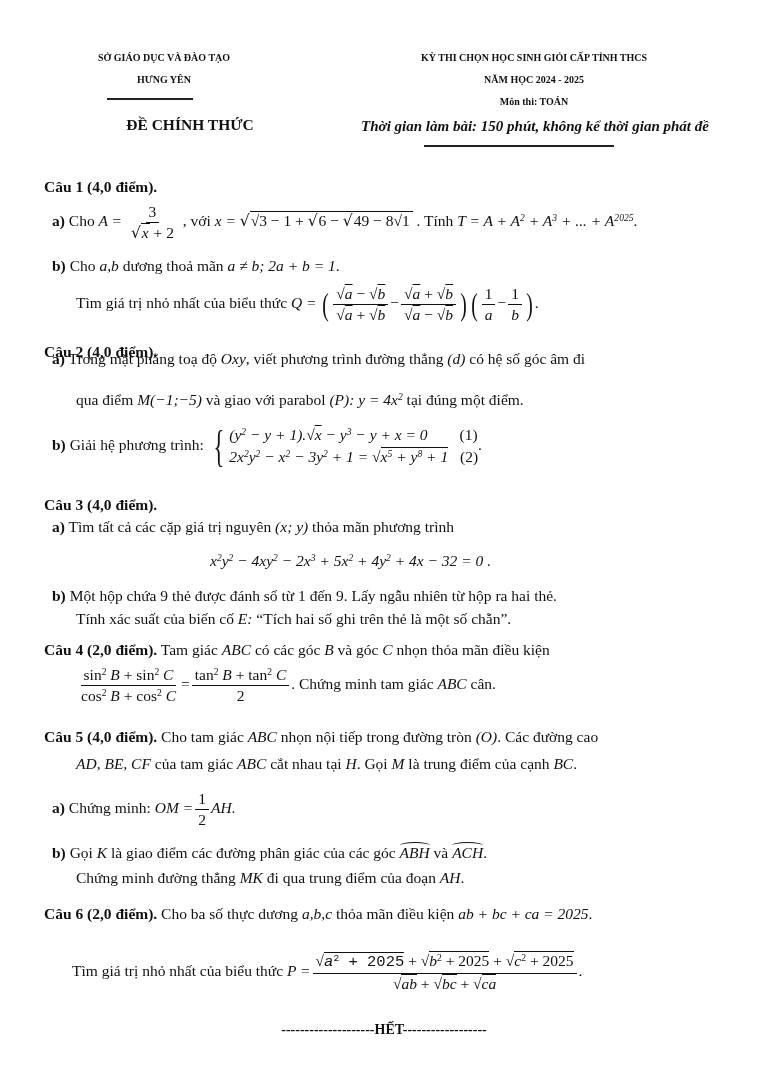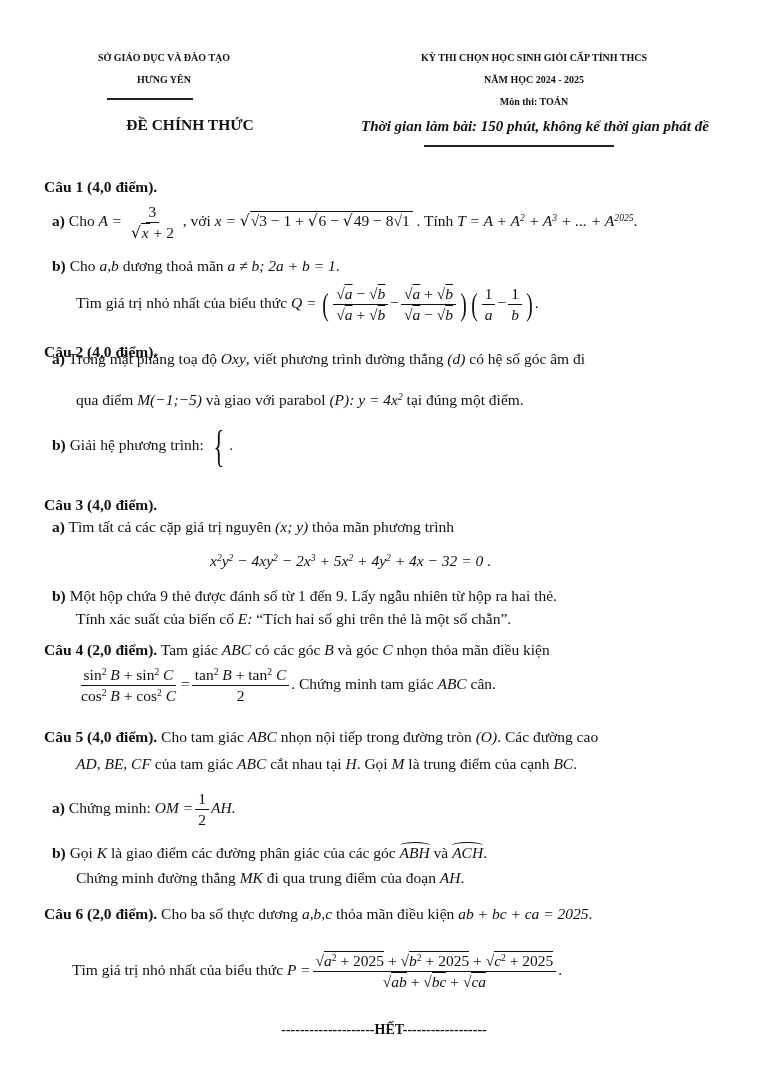--- a/index.html
+++ b/index.html
@@ -93,21 +93,24 @@
 <div class="abs" style="left:76px; top:391px;">
   <span>qua điểm</span>
   <span class="i">M(−1;−5)</span>
   <span>và giao với parabol</span>
   <span class="i">(P): y = 4x<sup>2</sup></span>
   <span>tại đúng một điểm.</span>
 </div>
 <div class="abs" style="left:52px; top:424px;">
   <span class="b">b)</span>
   <span>Giải hệ phương trình:</span>
-  <span class="brace">{</span>.
+  <span class="brace">{</span><span class="sys i">
+    <span>(y<sup>2</sup> − y + 1).√<span style="text-decoration:overline">x</span> − y<sup>3</sup> − y + x = 0 <span style="font-style:normal; margin-left:28px;">(1)</span></span>
+    <span>2x<sup>2</sup>y<sup>2</sup> − x<sup>2</sup> − 3y<sup>2</sup> + 1 = √<span style="border-top:1.2px solid #111;">x<sup>5</sup> + y<sup>8</sup> + 1</span> <span style="font-style:normal; margin-left:8px;">(2)</span></span>
+  </span>.
 </div>
 
 <div class="abs b" style="left:44px; top:496px;">Câu 3 (4,0 điểm).</div>
 <div class="abs" style="left:52px; top:518px;">
   <span class="b">a)</span>
   <span>Tìm tất cả các cặp giá trị nguyên</span>
   <span class="i">(x; y)</span>
   <span>thỏa mãn phương trình</span>
 </div>
 <div class="abs i" style="left:210px; top:552px;">
@@ -189,18 +192,18 @@
 <div class="abs" style="left:44px; top:905px;">
   <span class="b">Câu 6 (2,0 điểm).</span>
   <span>Cho ba số thực dương</span>
   <span class="i">a,b,c</span>
   <span>thỏa mãn điều kiện</span>
   <span class="i">ab + bc + ca = 2025</span><span>.</span>
 </div>
 <div class="abs" style="left:72px; top:952px;">
   <span>Tìm giá trị nhỏ nhất của biểu thức</span>
   <span class="i">P =</span><span class="frac">
-      <span class="num">√<span style="border-top:1.2px solid #111;"><i>a</i><sup>2</sup> + 2025</span> + √<span style="border-top:1.2px solid #111;"><i>b</i><sup>2</sup> + 2025</span> + √<span style="border-top:1.2px solid #111;"><i>c</i><sup>2</sup> + 2025</span></span>
+      <span class="num">√<span style="border-top:1.2px solid #111;font-family:Liberation Mono, monospace;"><i>a</i><sup>2</sup> + 2025</span> + √<span style="border-top:1.2px solid #111;"><i>b</i><sup>2</sup> + 2025</span> + √<span style="border-top:1.2px solid #111;"><i>c</i><sup>2</sup> + 2025</span></span>
       <span class="den">√<span style="border-top:1.2px solid #111;" class="i">ab</span> + √<span style="border-top:1.2px solid #111;" class="i">bc</span> + √<span style="border-top:1.2px solid #111;" class="i">ca</span></span>
     </span>.
 </div>
 
 <div class="abs b center" style="left:384px; top:1022px; font-size:14px;">--------------------HẾT------------------</div>
 
 </body></html>

